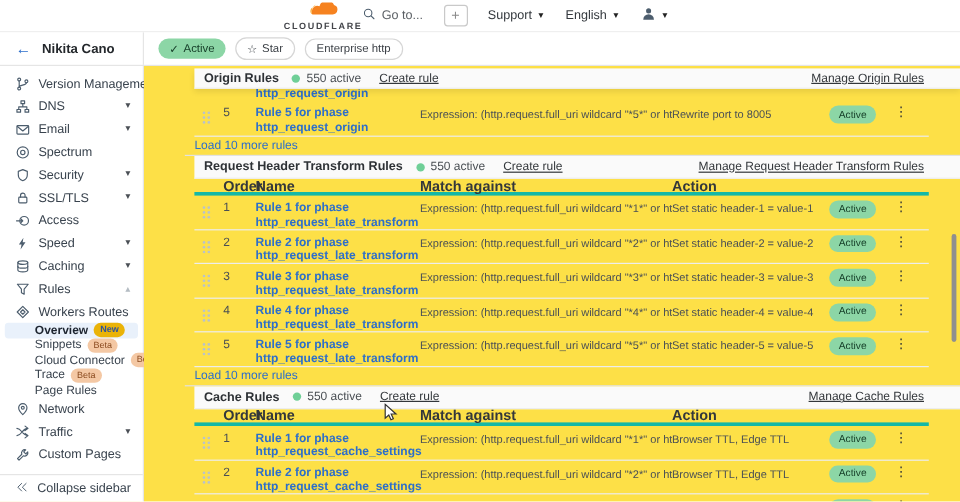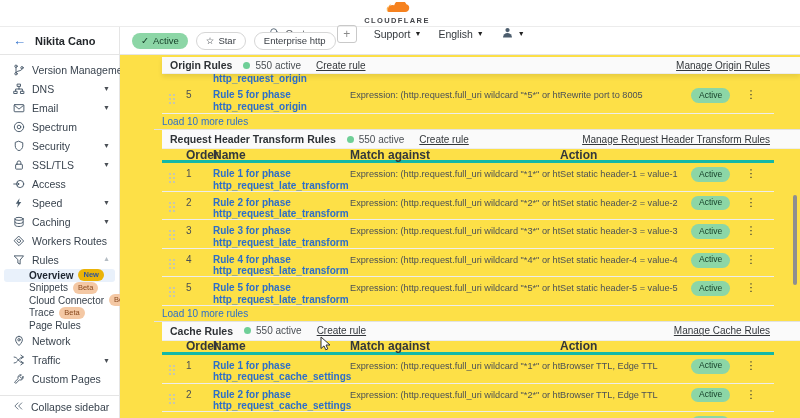--- a/index.html
+++ b/index.html
@@ -1,20 +1,20 @@
 <!DOCTYPE html>
 <html><head>
 <meta charset="utf-8">
 <style>
   * { margin:0; padding:0; box-sizing:border-box; font-family:"Liberation Sans", sans-serif; }
   html,body { width:800px; height:418px; overflow:hidden; background:#fff; color:#36393f; }
   body { position:relative; }
 
   
-  .topbar { height:27px; border-bottom:1px solid #ececec; display:flex; align-items:center; justify-content:flex-start; padding:0 16px 0 10px; background:#fff;flex-direction:column; }
+  .topbar { height:27px; border-bottom:1px solid #ececec; display:flex; align-items:center; justify-content:center; padding:0 16px 0 10px; background:#fff; }
   .logo { display:flex; flex-direction:column; align-items:center; line-height:1; cursor:pointer; }
   .brand-text { font-size:7.5px; font-weight:bold; letter-spacing:1.4px; color:#43454a; margin-top:1px; }
   .topbar-right { display:flex; align-items:center; gap:17px; font-size:10.5px; color:#33383d; }
   .searchbox { display:flex; align-items:center; gap:5px; color:#5a5f64; }
   .plus-btn { width:20px; height:18px; border:1px solid #c9c9c9; border-radius:3px; display:flex; align-items:center; justify-content:center; color:#8a8a8a; font-size:12px; line-height:1; }
   .menu-item { display:flex; align-items:center; gap:4px; }
   .caret { font-size:7px; color:#222; }
 
   
   .account-bar { height:28px; border-bottom:1px solid #e5e5e5; display:flex; align-items:stretch; background:#fff; }
@@ -242,34 +242,34 @@
             <path d="M2.5 3.8v8.2c0 1.1 2.5 2 5.5 2s5.5-.9 5.5-2V3.8"></path>
             <path d="M2.5 8c0 1.1 2.5 2 5.5 2s5.5-.9 5.5-2"></path>
           </svg>
         </span>
       <span class="lbl">Caching</span>
       <span class="side-chevron">▼</span>
     </div>
     <div class="side-item">
       <span class="icn">
           <svg class="ic" width="12" height="12" viewBox="0 0 16 16">
+            <path d="M2 2.5h12L9.5 8v5.5l-3-1.5V8z"></path>
+          </svg>
+        </span>
+      <span class="lbl">Rules</span>
+      <span class="side-chevron caret-up">▼</span>
+    </div>
+    <div class="side-item">
+      <span class="icn">
+          <svg class="ic" width="12" height="12" viewBox="0 0 16 16">
             <path d="M8 1.8L14.2 8 8 14.2 1.8 8z"></path>
             <path d="M8 5.5L10.5 8 8 10.5 5.5 8z"></path>
           </svg>
         </span>
       <span class="lbl">Workers Routes</span>
-    </div>
-    <div class="side-item">
-      <span class="icn">
-          <svg class="ic" width="12" height="12" viewBox="0 0 16 16">
-            <path d="M2 2.5h12L9.5 8v5.5l-3-1.5V8z"></path>
-          </svg>
-        </span>
-      <span class="lbl">Rules</span>
-      <span class="side-chevron caret-up">▼</span>
     </div>
 
     <div class="sub-item sub-selected">
       <span>Overview</span>
       <span class="badge badge-new">New</span>
     </div>
     <div class="sub-item">
       <span>Snippets</span>
       <span class="badge badge-beta">Beta</span>
     </div>

